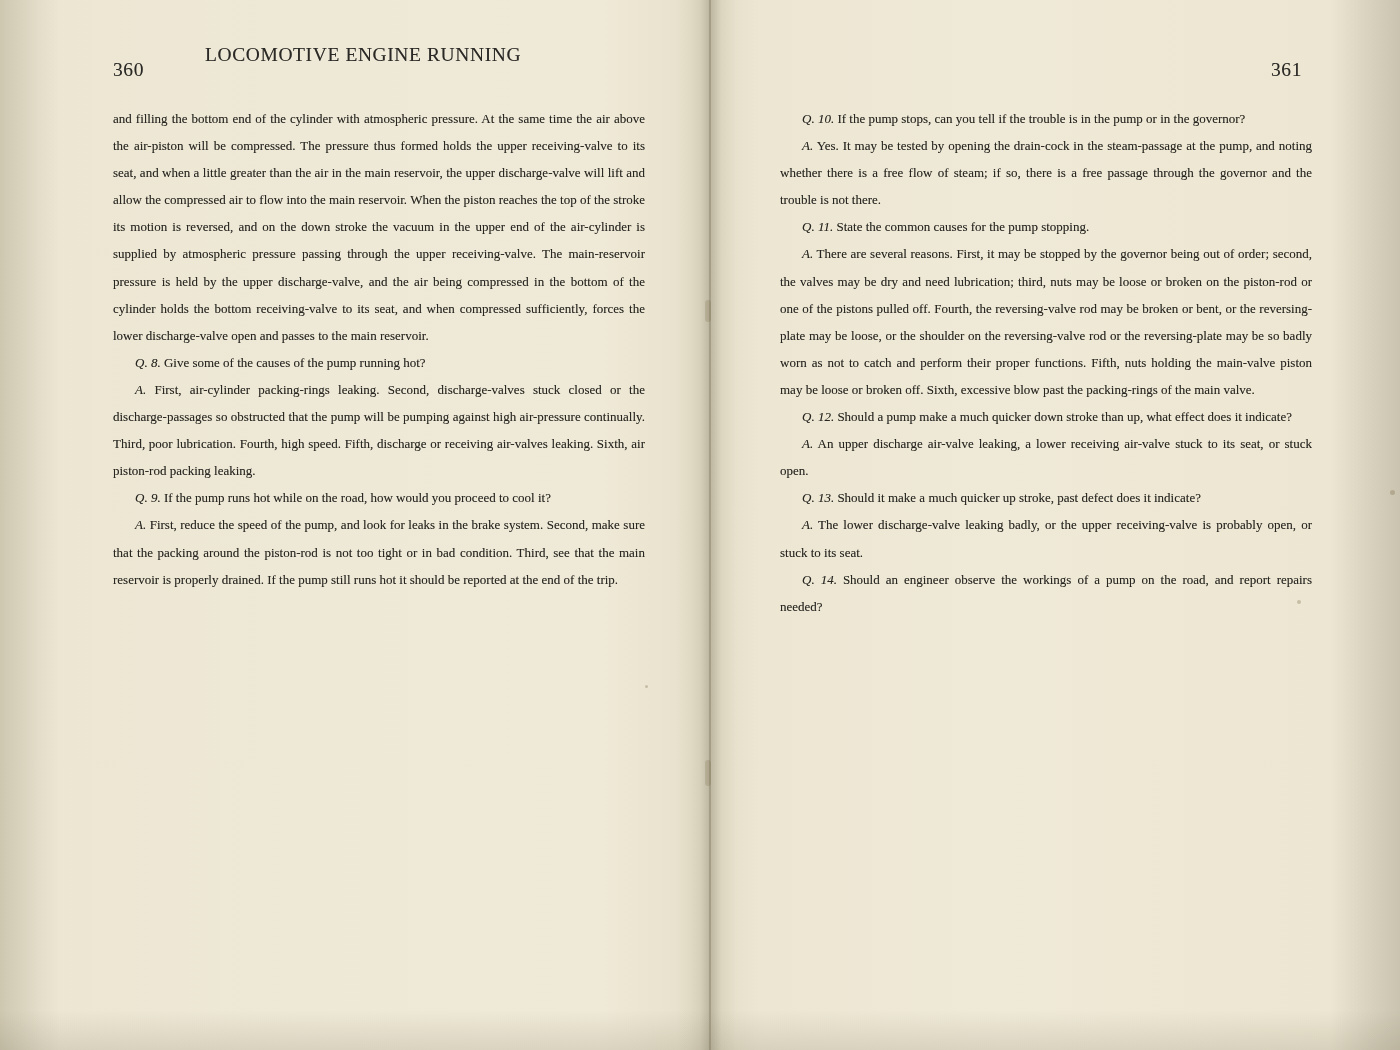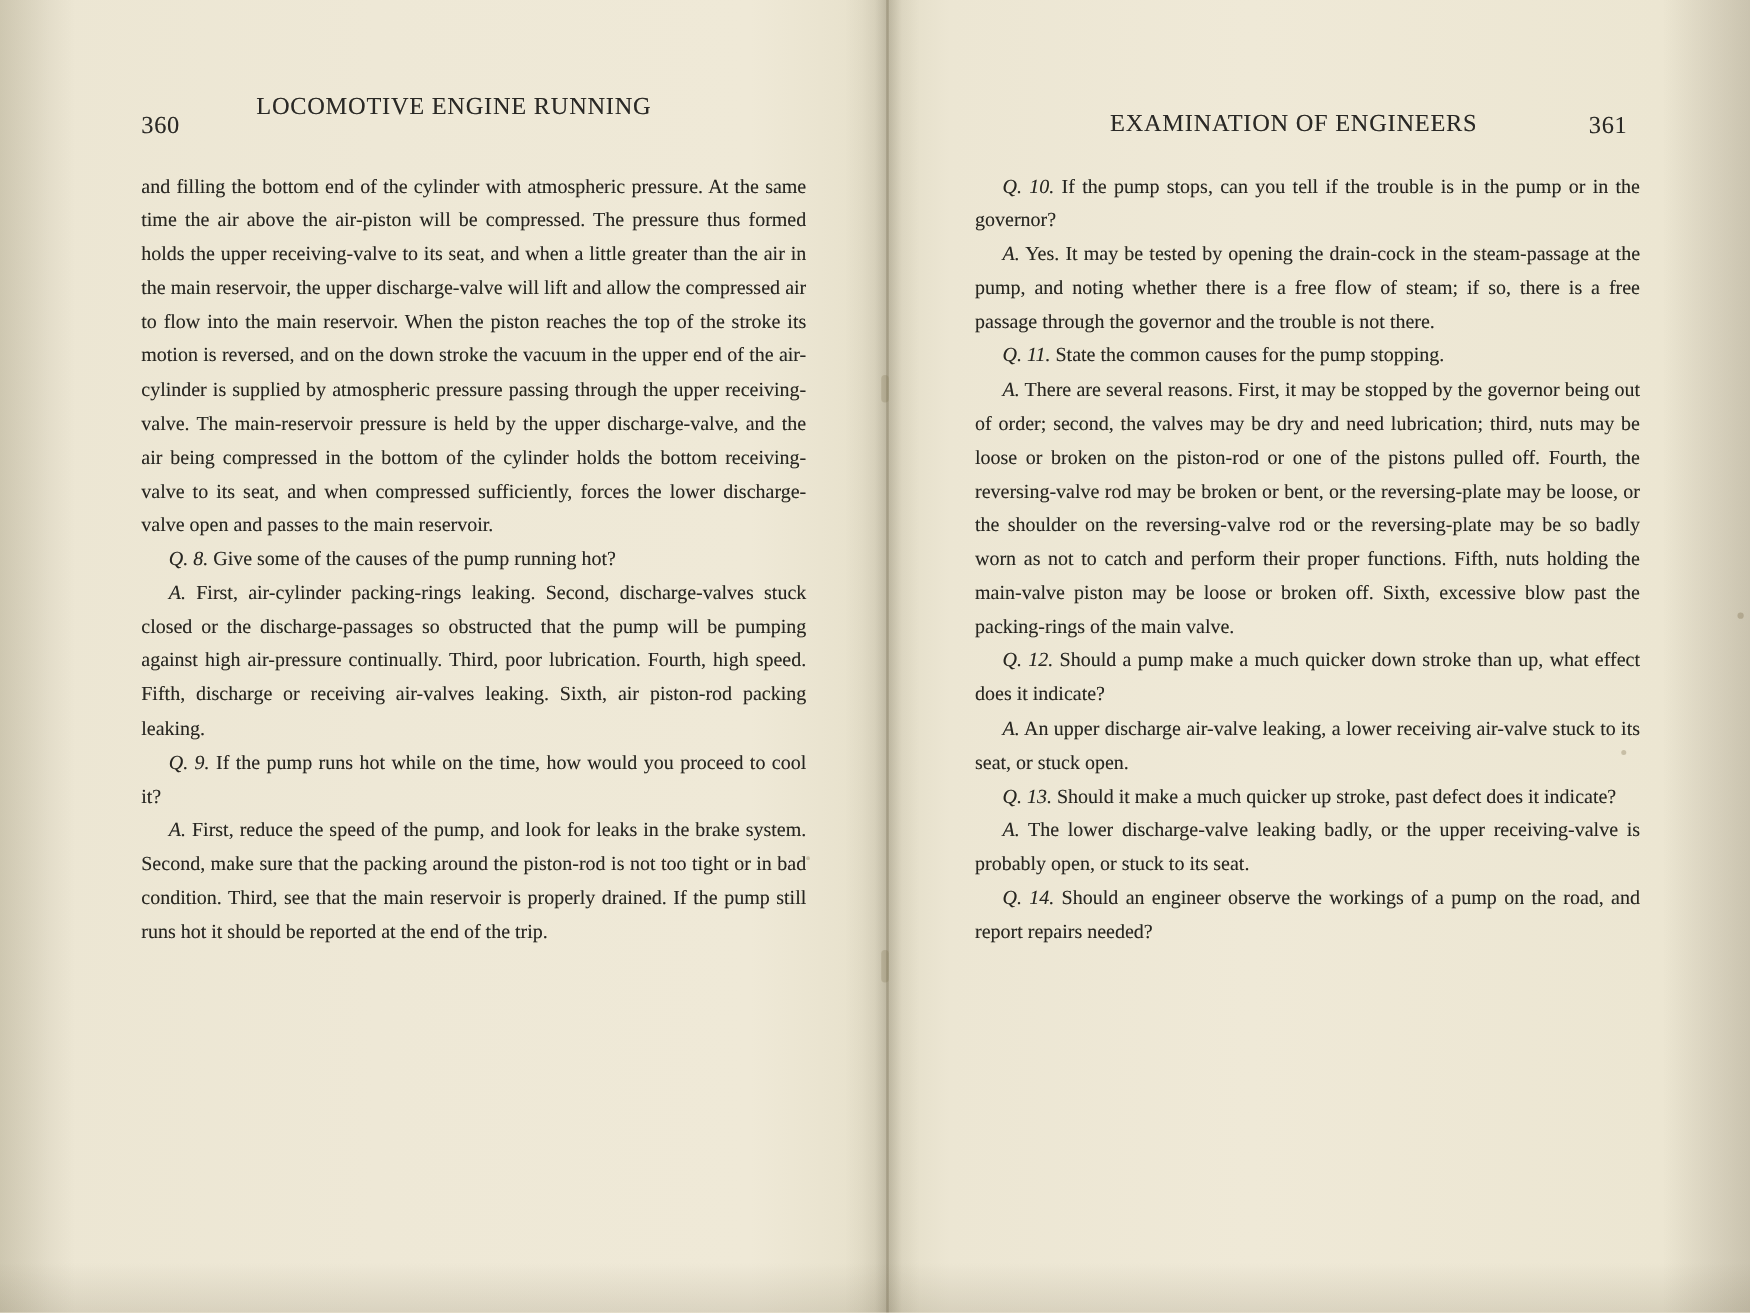--- a/index.html
+++ b/index.html
@@ -87,21 +87,20 @@
     position: absolute;
     border-radius: 50%;
     background: rgba(120,105,70,0.32);
     pointer-events: none;
   }
 
   .page {
     position: absolute;
     top: 0;
     height: 796px;
-    margin-top: 31px;
   }
   .page-left { left: 0; width: 700px; }
   .page-right { left: 700px; width: 700px; }
 
   .running-head {
     position: absolute;
     top: 58px;
     height: 24px;
     font-size: 19.5px;
     letter-spacing: 0.6px;
@@ -110,21 +109,21 @@
   }
   .head-left-folio { left: 113px; top: 59px; position: absolute; }
   .head-left-title { left: 205px; top: 44px; position: absolute; }
   .head-right-title { left: 188px; top: 58px; position: absolute; }
   .head-right-folio { left: 571px; top: 59px; position: absolute; }
 
   .column {
     position: absolute;
     top: 105px;
     width: 532px;
-    font-size: 16px;
+    font-size: 13px;
     line-height: 27.1px;
     text-align: justify;
     text-justify: inter-word;
     color: #272621;
   }
   .col-left { left: 113px; }
   .col-right { left: 80px; }
 
   .column p {
     margin: 0;
@@ -148,27 +147,26 @@
 
 <div class="book">
 
   <div class="page page-left">
     <div class="head-left-folio running-head folio">360</div>
     <div class="head-left-title running-head">LOCOMOTIVE ENGINE RUNNING</div>
     <div class="column col-left" id="left-col">
         <p><span>and filling the bottom end of the cylinder with atmospheric pressure.  At the same time the air above the air-piston will be compressed.  The pressure thus formed holds the upper receiving-valve to its seat, and when a little greater than the air in the main reservoir, the upper discharge-valve will lift and allow the compressed air to flow into the main reservoir.  When the piston reaches the top of the stroke its motion is reversed, and on the down stroke the vacuum in the upper end of the air-cylinder is supplied by atmospheric pressure passing through the upper receiving-valve.  The main-reservoir pressure is held by the upper discharge-valve, and the air being compressed in the bottom of the cylinder holds the bottom receiving-valve to its seat, and when compressed sufficiently, forces the lower discharge-valve open and passes to the main reservoir.</span></p>
         <p class="indent"><span class="ital">Q. 8.</span> <span>Give some of the causes of the pump running hot?</span></p>
         <p class="indent"><span class="ital">A.</span> <span>First, air-cylinder packing-rings leaking.  Second, discharge-valves stuck closed or the discharge-passages so obstructed that the pump will be pumping against high air-pressure continually.  Third, poor lubrication.  Fourth, high speed.  Fifth, discharge or receiving air-valves leaking.  Sixth, air piston-rod packing leaking.</span></p>
-        <p class="indent"><span class="ital">Q. 9.</span> <span>If the pump runs hot while on the time, how would you proceed to cool it?</span></p>
+        <p class="indent"><span class="ital">Q. 9.</span> <span>If the pump runs hot while on the road, how would you proceed to cool it?</span></p>
         <p class="indent"><span class="ital">A.</span> <span>First, reduce the speed of the pump, and look for leaks in the brake system.  Second, make sure that the packing around the piston-rod is not too tight or in bad condition.  Third, see that the main reservoir is properly drained.  If the pump still runs hot it should be reported at the end of the trip.</span></p>
       </div>
   </div>
 
   <div class="page page-right">
-    <div class="head-right-title running-head">EXAMINATION OF ENGINEERS</div>
     <div class="head-right-folio running-head folio">361</div>
     <div class="column col-right" id="right-col">
         <p class="indent"><span class="ital">Q. 10.</span> <span>If the pump stops, can you tell if the trouble is in the pump or in the governor?</span></p>
         <p class="indent"><span class="ital">A.</span> <span>Yes.  It may be tested by opening the drain-cock in the steam-passage at the pump, and noting whether there is a free flow of steam; if so, there is a free passage through the governor and the trouble is not there.</span></p>
         <p class="indent"><span class="ital">Q. 11.</span> <span>State the common causes for the pump stopping.</span></p>
         <p class="indent"><span class="ital">A.</span> <span>There are several reasons.  First, it may be stopped by the governor being out of order; second, the valves may be dry and need lubrication; third, nuts may be loose or broken on the piston-rod or one of the pistons pulled off.  Fourth, the reversing-valve rod may be broken or bent, or the reversing-plate may be loose, or the shoulder on the reversing-valve rod or the reversing-plate may be so badly worn as not to catch and perform their proper functions.  Fifth, nuts holding the main-valve piston may be loose or broken off.   Sixth, excessive blow past the packing-rings of the main valve.</span></p>
         <p class="indent"><span class="ital">Q. 12.</span> <span>Should a pump make a much quicker down stroke than up, what effect does it indicate?</span></p>
         <p class="indent"><span class="ital">A.</span> <span>An upper discharge air-valve leaking, a lower receiving air-valve stuck to its seat, or stuck open.</span></p>
         <p class="indent"><span class="ital">Q. 13.</span> <span>Should it make a much quicker up stroke, past defect does it indicate?</span></p>
         <p class="indent"><span class="ital">A.</span> <span>The lower discharge-valve leaking badly, or the upper receiving-valve is probably open, or stuck to its seat.</span></p>

